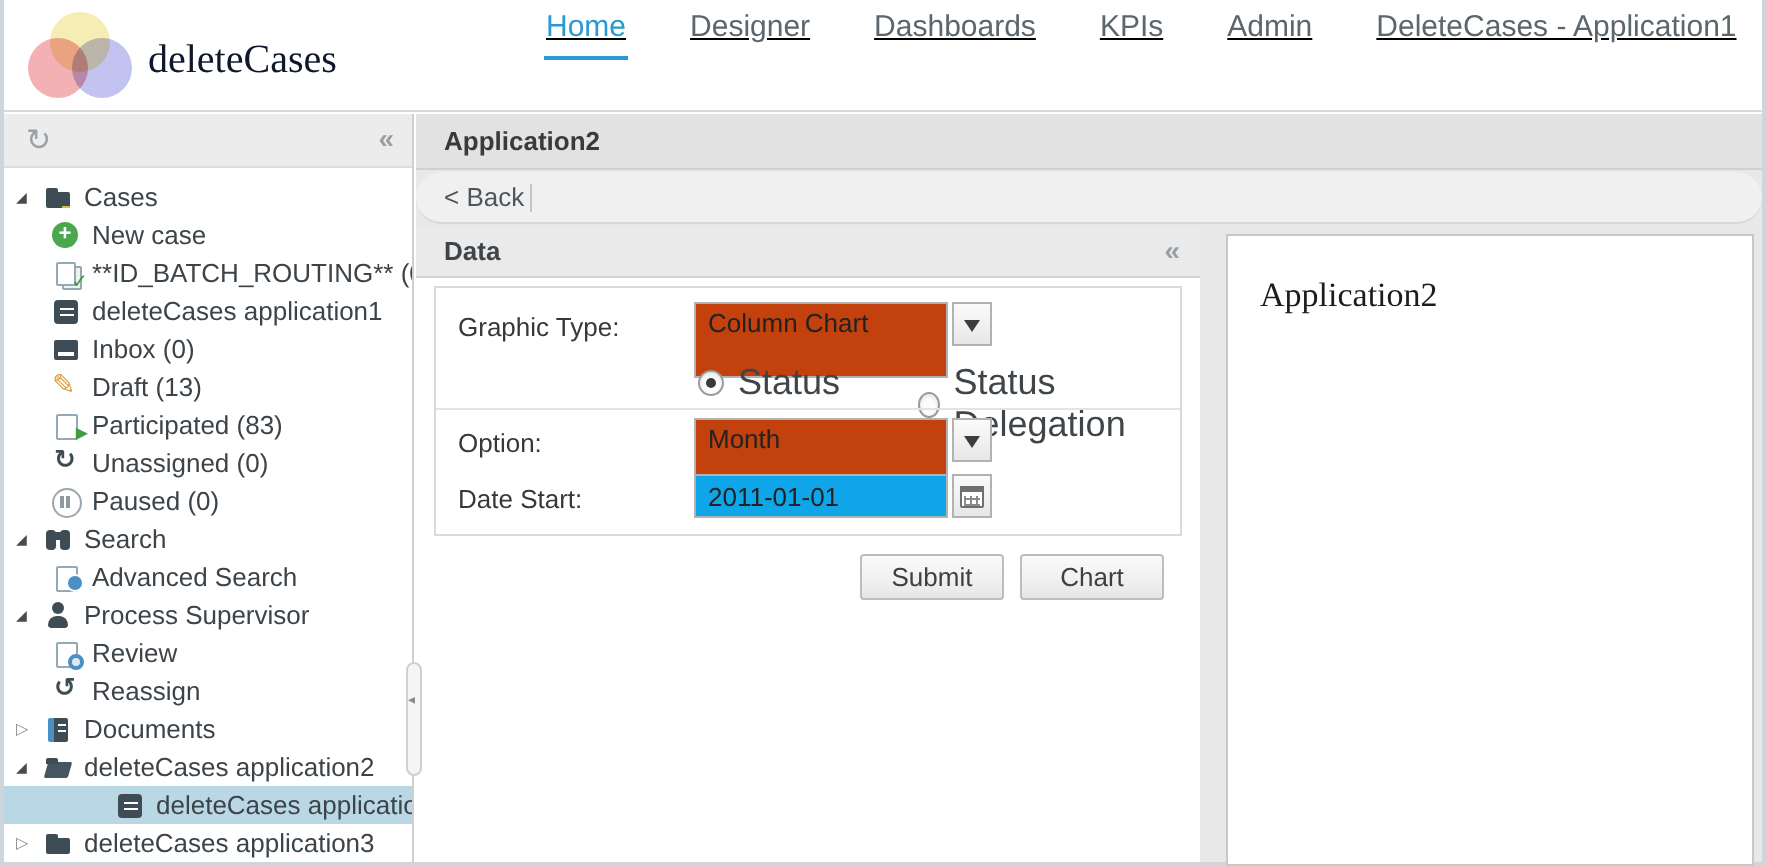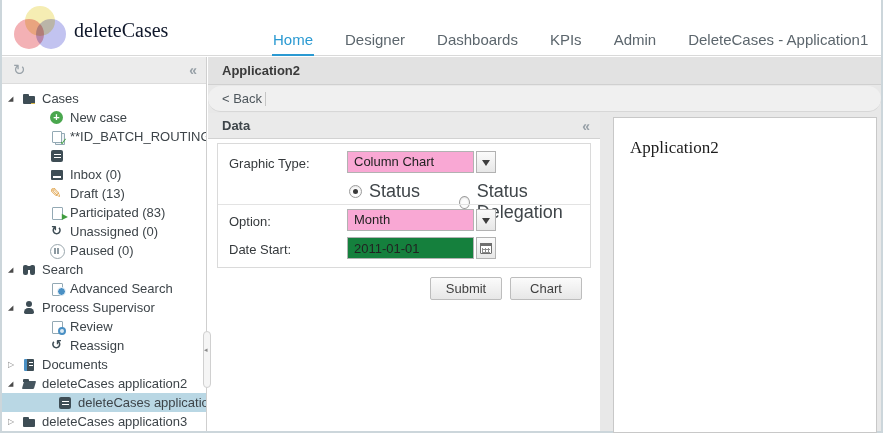--- a/index.html
+++ b/index.html
@@ -12,39 +12,39 @@
   
   .navbar { position:absolute; left:2px; top:0; right:2px; height:56px; background:#fff;
             border-bottom:1px solid #d9d9d9; }
   .logo { position:absolute; left:12px; top:5px; width:54px; height:46px; }
   .logo .c { position:absolute; width:30px; height:30px; border-radius:50%; mix-blend-mode:multiply; }
   .c-yellow { left:11px; top:1px;  background:#f5edb3; }
   .c-pink   { left:0;    top:14px; background:#f3b1b5; }
   .c-blue   { left:22px; top:14px; background:#c2c3f0; }
   .logo-text { position:absolute; left:72px; top:19px; font-family:Liberation Serif, serif;
                font-size:20px; color:#0f172a; }
-  .nav { position:absolute; left:270px; top:0; height:56px; display:flex; gap:30px; align-items:flex-end; }
+  .nav { position:absolute; left:270px; top:0; height:56px; display:flex; gap:30px; align-items:flex-start;text-decoration:underline; }
   .nav-item { font-size:15px; color:#5c666d; padding:5px 1px 6px; border-bottom:2px solid transparent;
               cursor:pointer; white-space:nowrap; }
   .nav-item.active { color:#2b9ad2; border-bottom-color:#2b9ad2; }
 
   
   .sidebar { position:absolute; left:2px; top:57px; width:205px; bottom:2px; background:#fff;
              border-right:1px solid #cfcfcf; }
   .sidebar-toolbar { position:relative; height:27px; background:#ececec; border-bottom:1px solid #dcdcdc; }
   .glyph-refresh::before { content:"↻"; font-size:15px; color:#99a2a9; }
   .glyph-refresh { position:absolute; left:11px; top:4px; cursor:pointer; }
   .glyph-collapse::before { content:"«"; font-size:14px; font-weight:bold; color:#97a0a7; }
   .sidebar-toolbar .glyph-collapse { position:absolute; right:9px; top:4px; cursor:pointer; }
 
   .tree { padding-top:5px; }
   .trow { display:flex; align-items:center; height:19px; font-size:13px; color:#3d4449;
           white-space:nowrap; overflow:hidden; cursor:pointer; }
   .trow.d0 { padding-left:6px; }
-  .trow.d1 { padding-left:48px; }
+  .trow.d1 { padding-left:24px; }
   .trow.d2 { padding-left:56px; }
   .trow.sel { background:#b9d7e4; }
   .caret { display:inline-block; width:14px; flex:0 0 14px; font-size:7px; color:#4a4a4a; }
   .caret.open::before { content:"◢"; }
   .caret.closed::before { content:"▷"; font-size:8px; color:#8a8a8a; }
 
   .ic { position:relative; display:inline-block; width:16px; height:14px; margin-right:4px; flex:0 0 16px; }
   .ic-cases-folder-icon::before,.ic-closed-folder-icon::before,.ic-open-folder-icon::before {
      content:""; position:absolute; left:1px; top:4px; width:12px; height:8px; background:#3e4d55; border-radius:1px; }
   .ic-cases-folder-icon::after,.ic-closed-folder-icon::after,.ic-open-folder-icon::after {
@@ -92,32 +92,32 @@
   .vsep { position:absolute; left:57px; top:6px; width:1px; height:14px; background:#c6c6c6; }
 
   .data-panel { position:absolute; left:0; top:56px; width:392px; bottom:0; background:#fff; }
   .panel-header { position:relative; height:26px; background:#eaeaea; border-bottom:1px solid #d2d2d2; }
   .panel-header .ph-title { position:absolute; left:14px; top:0; line-height:25px; font-size:13px; font-weight:bold; color:#3e454a; }
   .panel-header .glyph-collapse { position:absolute; right:10px; top:4px; cursor:pointer; }
 
   .form-box { position:absolute; left:9px; top:30px; width:374px; height:125px; background:#fff; border:1px solid #dadada; }
   .flabel { position:absolute; left:11px; font-size:13px; color:#35393c; }
   .select { position:absolute; display:flex; }
-  .select-value { width:127px; height:22px; border:1px solid #b2b2b2; background:#f9a8d4; font-size:13px;
+  .select-value { width:127px; height:38px; border:1px solid #b2b2b2; background:#c2410c; font-size:13px;
                   line-height:20px; padding:0 6px; color:#222; }
   .select-btn { width:20px; height:22px; border:1px solid #b2b2b2; margin-left:2px;
                 background:linear-gradient(#fbfbfb,#e7e7e7); display:flex; align-items:center;
                 justify-content:center; cursor:pointer; }
   .dd-arrow { width:0; height:0; border:4px solid transparent; border-top:6px solid #3d3d3d; margin-top:5px; }
   .cal-icon { position:relative; width:12px; height:11px; background:#fff; border:1px solid #6f6f6f; border-radius:1px; }
   .cal-icon::before { content:""; position:absolute; left:-1px; top:-1px; right:-1px; height:3px; background:#6f6f6f; }
   .cal-icon::after { content:""; position:absolute; left:1px; top:4px; width:8px; height:5px;
       background-image:repeating-linear-gradient(90deg,#8a8a8a 0 1px,transparent 1px 3px),
                        repeating-linear-gradient(0deg,#8a8a8a 0 1px,transparent 1px 3px); }
-  .date-input { width:127px; height:22px; border:1px solid #b2b2b2; background:#15803d; font-size:13px;
+  .date-input { width:127px; height:22px; border:1px solid #b2b2b2; background:#0ea5e9; font-size:13px;
                 padding:0 6px; color:#222; font-family:"Liberation Sans",sans-serif; }
   .radio-group { position:absolute; display:flex; align-items:center; }
   .radio { position:relative; display:inline-block; width:13px; height:13px; border:1px solid #9b9b9b;
            border-radius:50%; background:#fdfdfd; box-shadow:inset 0 1px 2px rgba(0,0,0,.1); cursor:pointer; }
   .radio.checked::after { content:""; position:absolute; left:3px; top:3px; width:5px; height:5px;
                           border-radius:50%; background:#3a3a3a; }
   .radio-label { font-size:18px; color:#3f4549; margin-left:7px; }
   .fdivider { position:absolute; left:0; right:0; top:60px; border-top:1px solid #e3e3e3; }
 
   .btn { position:absolute; width:72px; height:23px; border:1px solid #bdbdbd; border-radius:2px;
@@ -165,20 +165,21 @@
         <div class="trow d1">
           <span class="ic ic-new-case-icon"></span>
           <span>New case</span>
         </div>
         <div class="trow d1">
           <span class="ic ic-batch-routing-icon"></span>
           <span>**ID_BATCH_ROUTING** (0)</span>
         </div>
         <div class="trow d1">
           <span class="ic ic-process-form-icon"></span>
+          <span>deleteCases application1</span>
         </div>
         <div class="trow d1">
           <span class="ic ic-inbox-icon"></span>
           <span>Inbox (0)</span>
         </div>
         <div class="trow d1">
           <span class="ic ic-draft-pencil-icon"></span>
           <span>Draft (13)</span>
         </div>
         <div class="trow d1">

